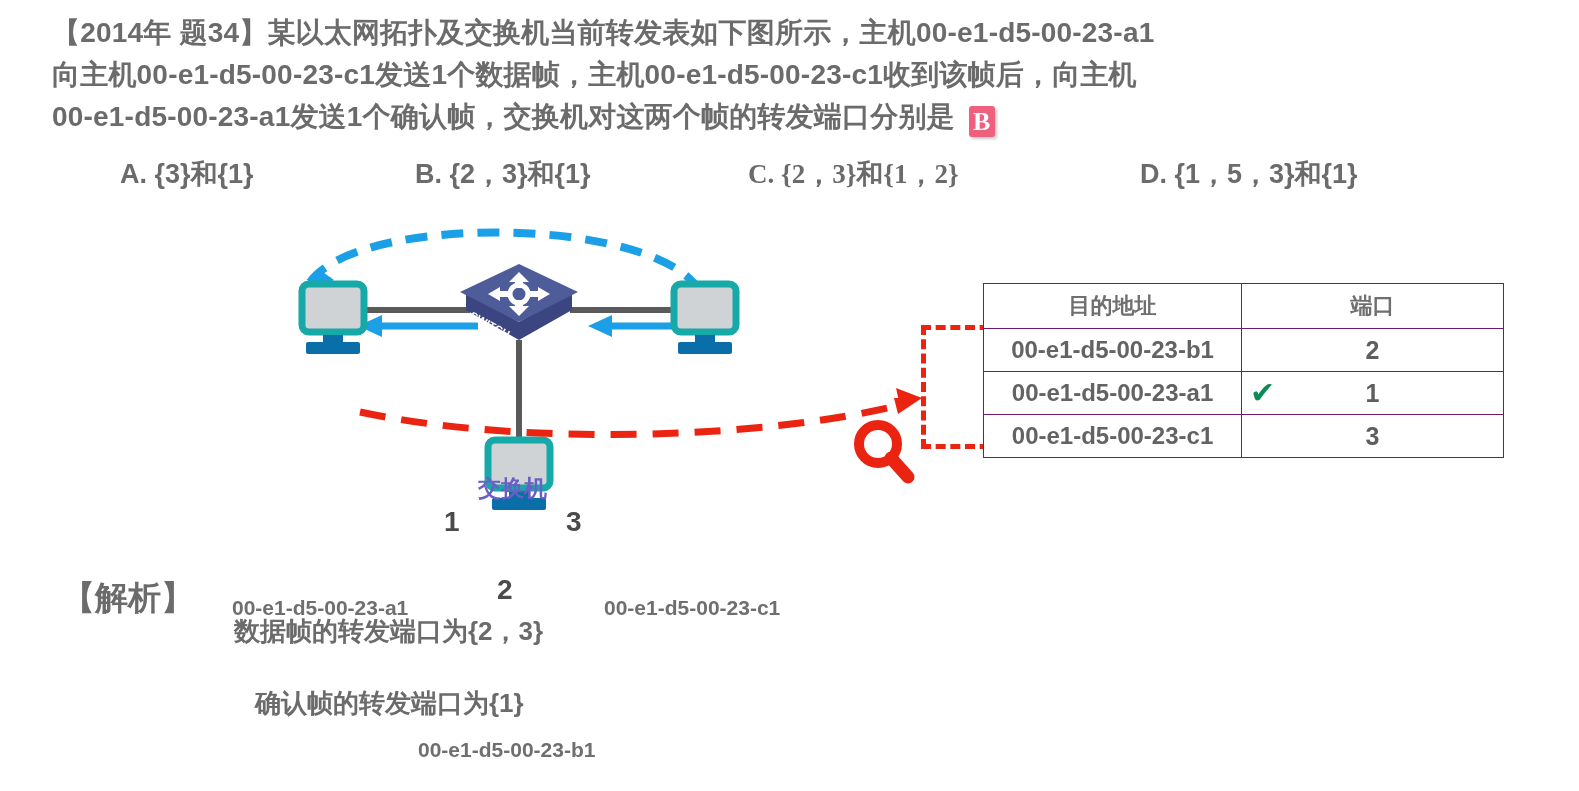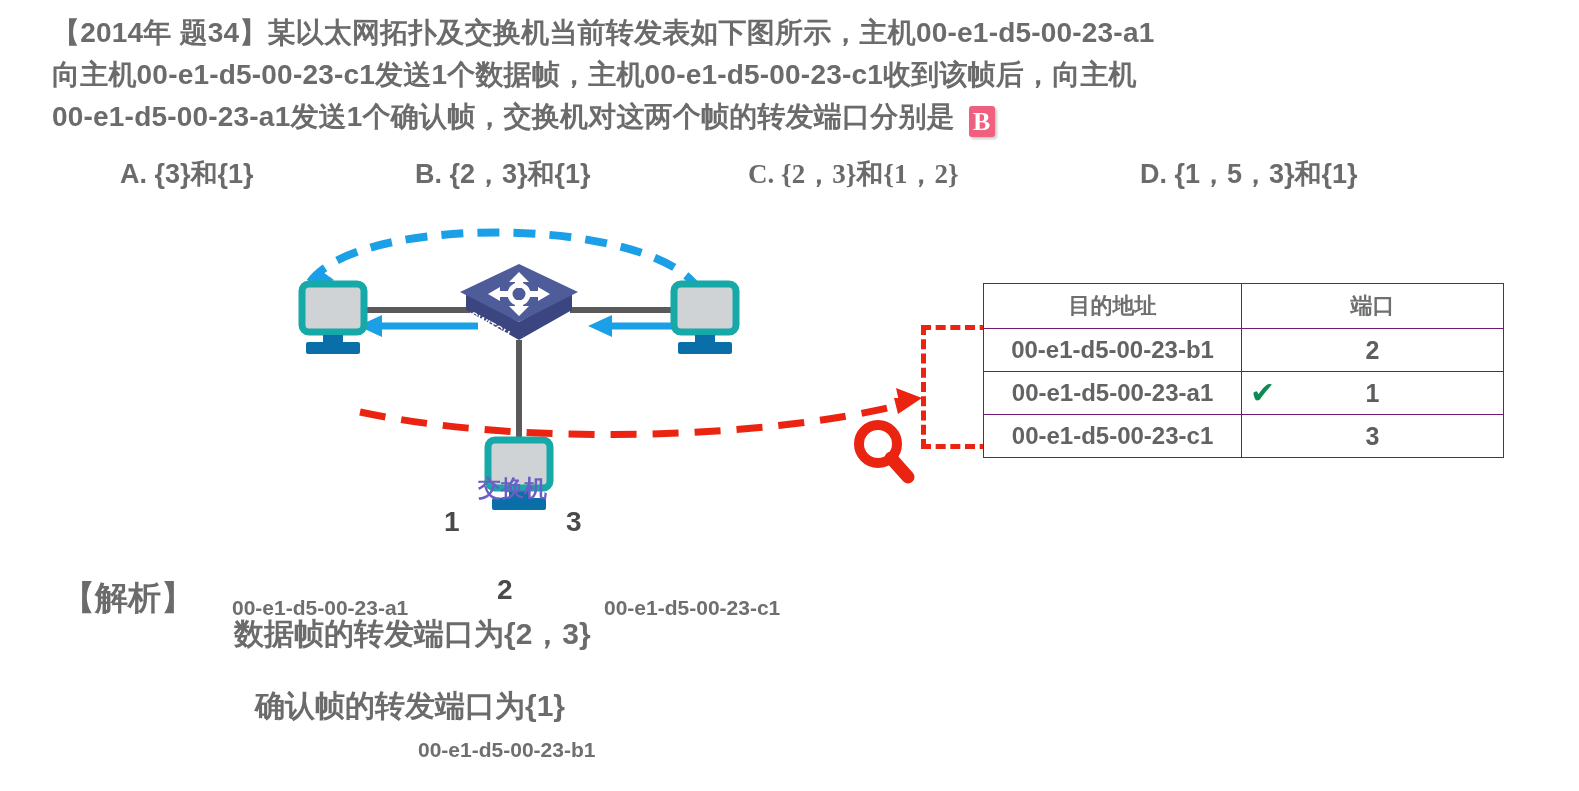--- a/index.html
+++ b/index.html
@@ -165,21 +165,21 @@
   }
 
   
   #explain-block { position: absolute; left: 0; top: 552px; width: 900px; }
   #explain-title {
     position: absolute; left: 62px; top: 0;
     font-size: 33px; font-weight: bold; color: #6b6b6b; white-space: nowrap; margin-top: 24px;
   }
   .explain-line {
     position: absolute; left: 234px;
-    font-size: 30px; font-weight: bold; color: #6b6b6b; white-space: nowrap;
+    font-size: 26px; font-weight: bold; color: #6b6b6b; white-space: nowrap;
   }
   #explain-line-1 { top: 62px; }
   #explain-line-2 { top: 134px; margin-left: 21px; }
 </style>
 </head>
 <body>
 
 <div id="question-block">
   <div class="q-line">【2014年 题34】某以太网拓扑及交换机当前转发表如下图所示，主机00-e1-d5-00-23-a1</div>
   <div class="q-line">向主机00-e1-d5-00-23-c1发送1个数据帧，主机00-e1-d5-00-23-c1收到该帧后，向主机</div>

